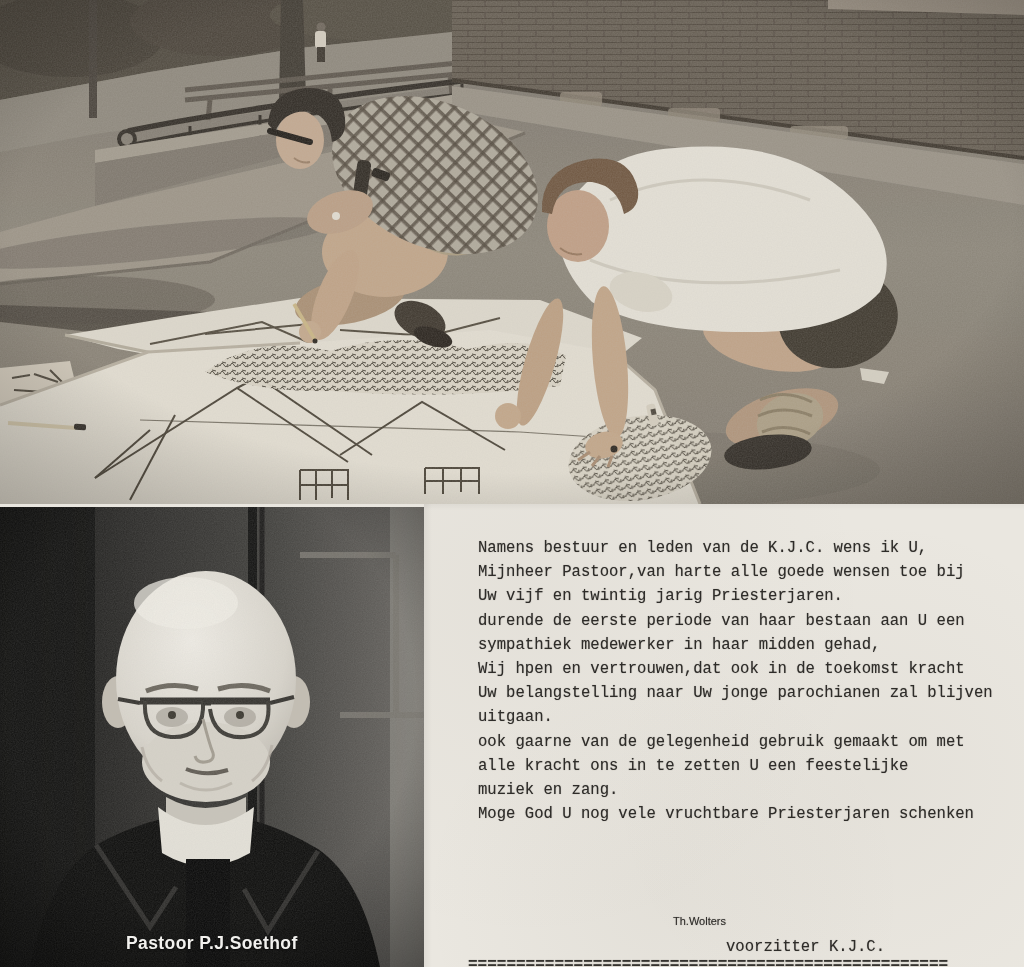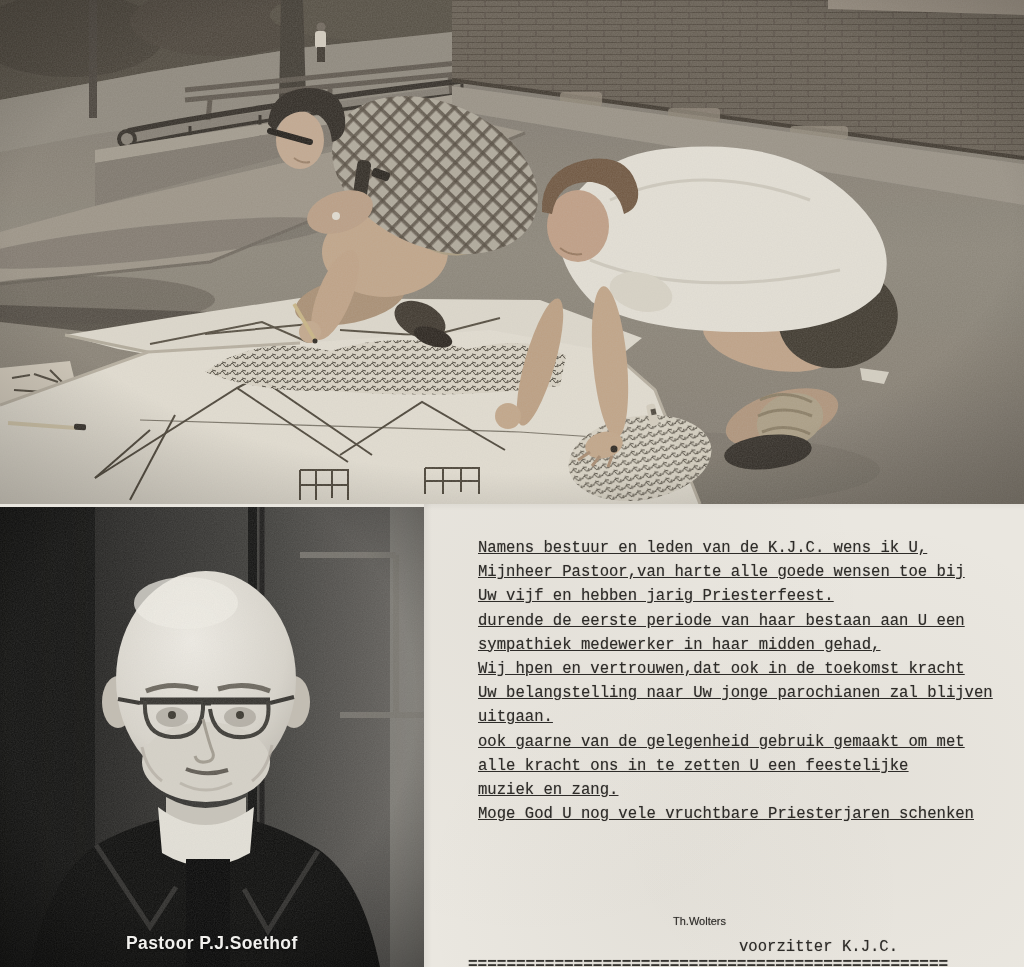--- a/index.html
+++ b/index.html
@@ -37,31 +37,30 @@
       radial-gradient(circle at 75% 60%, rgba(120,110,95,.05), rgba(0,0,0,0) 50%),
       radial-gradient(circle at 40% 85%, rgba(100,95,80,.05), rgba(0,0,0,0) 45%),
       linear-gradient(90deg, rgba(0,0,0,.05) 0px, rgba(0,0,0,0) 8px),
       linear-gradient(180deg, rgba(0,0,0,.04) 0px, rgba(0,0,0,0) 6px);
   }
   .letter-body{
     position:absolute;left:54px;top:32px;
     font-family:"Liberation Mono","DejaVu Sans Mono",monospace;
     font-size:15.6px;line-height:24.2px;color:#2e2c29;
     text-shadow:0 0 1px rgba(46,44,41,.45);
-    text-decoration:underline;
   }
   .letter-line{white-space:pre;}
   .sig-name{
     position:absolute;left:249px;top:411px;
     font-family:Liberation Sans, sans-serif;
     font-size:11px;color:#2e2c29;white-space:pre;
     text-shadow:0 0 1px rgba(46,44,41,.45);
   }
   .sig-title{
-    position:absolute;left:315px;top:434px;
+    position:absolute;left:302px;top:434px;
     font-family:"Liberation Mono","DejaVu Sans Mono",monospace;
     font-size:15.6px;color:#2e2c29;white-space:pre;
     text-shadow:0 0 1px rgba(46,44,41,.45);
   }
   .letter-divider{
     position:absolute;left:44px;top:452px;
     font-family:"Liberation Mono","DejaVu Sans Mono",monospace;
     font-size:16px;font-weight:bold;color:#35332f;letter-spacing:0;
     white-space:pre;text-shadow:0 0 1px rgba(46,44,41,.5);
   }
@@ -326,21 +325,21 @@
       <rect width="424" height="460" filter="url(#grain2)"></rect>
       <rect width="424" height="460" fill="url(#vig2)"></rect>
     </svg>
     <div class="portrait-caption">Pastoor P.J.Soethof</div>
   </div>
 
   <div class="letter">
     <div class="letter-body">
       <div class="letter-line">Namens bestuur en leden van de K.J.C. wens ik U,</div>
       <div class="letter-line">Mijnheer Pastoor,van harte alle goede wensen toe bij</div>
-      <div class="letter-line">Uw vijf en hebben jarig Priesterfeest.</div>
+      <div class="letter-line">Uw vijf en twintig jarig Priesterjaren.</div>
       <div class="letter-line">durende de eerste periode van haar bestaan aan U een</div>
       <div class="letter-line">sympathiek medewerker in haar midden gehad,</div>
       <div class="letter-line">Wij hpen en vertrouwen,dat ook in de toekomst kracht</div>
       <div class="letter-line">Uw belangstelling naar Uw jonge parochianen zal blijven</div>
       <div class="letter-line">uitgaan.</div>
       <div class="letter-line">ook gaarne van de gelegenheid gebruik gemaakt om met</div>
       <div class="letter-line">alle kracht ons in te zetten U een feestelijke</div>
       <div class="letter-line">muziek en zang.</div>
       <div class="letter-line">Moge God U nog vele vruchtbare Priesterjaren schenken</div>
     </div>

